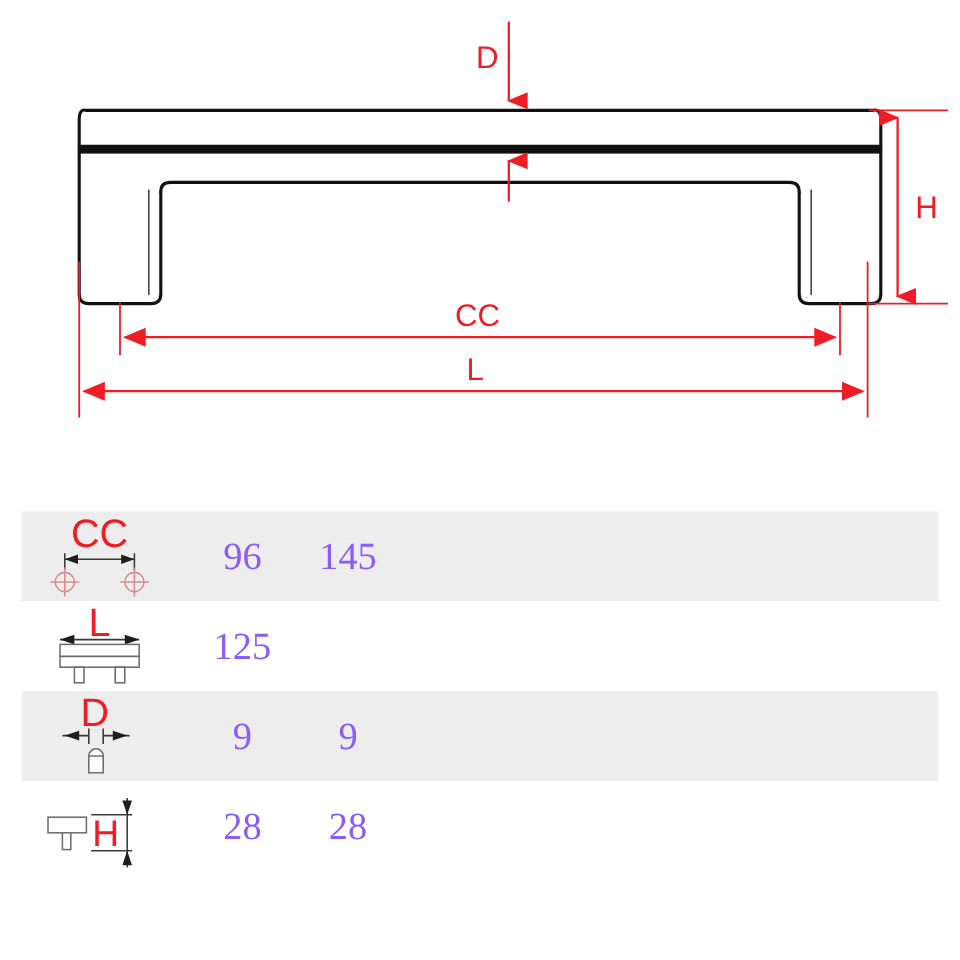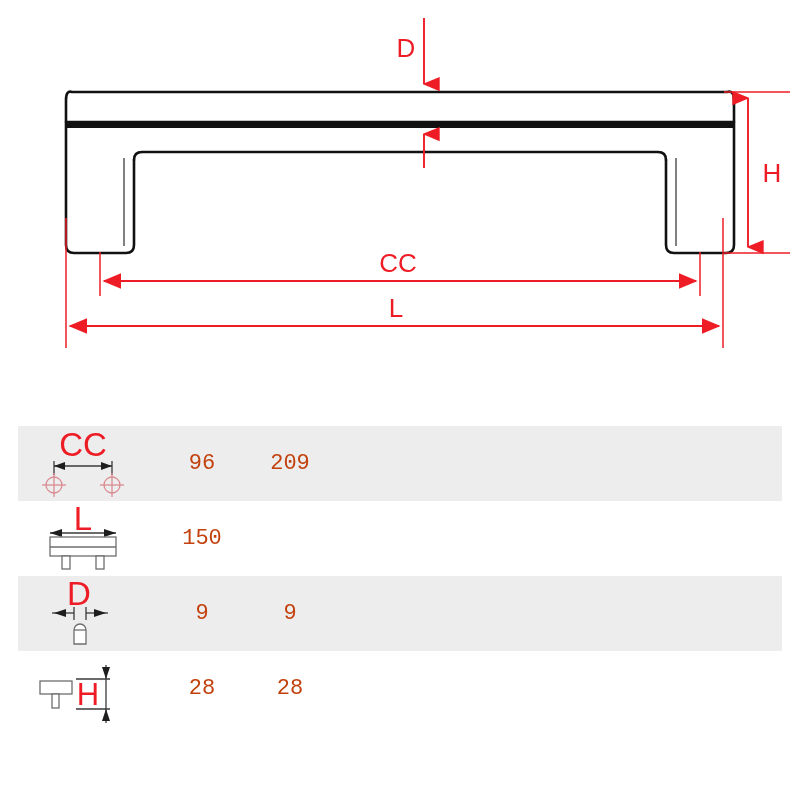--- a/index.html
+++ b/index.html
@@ -56,23 +56,23 @@
     min-width: 130px;
     height: 75px;
     display: flex;
     align-items: center;
     justify-content: center;
   }
   .cell-val {
     width: 88px;
     min-width: 88px;
     text-align: center;
-    font-family: Liberation Mono, monospace;
-    font-size: 22px;
-    color: #c2410c;
+    font-family: Liberation Serif, serif;
+    font-size: 32px;
+    color: #8b5cf6;
     letter-spacing: 0px;
   }
   .cell-val.first-val {
     margin-left: 10px;
   }
   .icon-svg {
     display: block;
   }
   .icon-letter {
     font-family: "Liberation Sans", sans-serif;
@@ -195,21 +195,21 @@
           <circle cx="30" cy="57" r="8"></circle>
           <line x1="18" y1="57" x2="42" y2="57"></line>
           <line x1="30" y1="45" x2="30" y2="69"></line>
           <circle cx="88" cy="57" r="8"></circle>
           <line x1="76" y1="57" x2="100" y2="57"></line>
           <line x1="88" y1="45" x2="88" y2="69"></line>
         </g>
       </svg>
     </div>
     <div class="cell-val first-val">96</div>
-    <div class="cell-val">209</div>
+    <div class="cell-val">145</div>
   </div>
 
   <div class="spec-row">
     <div class="cell-icon">
       <svg class="icon-svg" width="118" height="72" viewBox="0 0 118 72">
         <text class="icon-letter" x="59" y="27" font-size="33" text-anchor="middle">L</text>
 
         <g stroke="#3a3a3a" stroke-width="1.3" fill="none">
           <line x1="26" y1="30" x2="92" y2="30"></line>
         </g>
@@ -218,21 +218,21 @@
 
         <g stroke="#6e6e6e" stroke-width="1.3" fill="#ffffff">
           <rect x="26" y="34" width="66" height="19"></rect>
           <line x1="26" y1="44" x2="92" y2="44"></line>
 
           <rect x="38" y="53" width="8" height="13"></rect>
           <rect x="72" y="53" width="8" height="13"></rect>
         </g>
       </svg>
     </div>
-    <div class="cell-val first-val">150</div>
+    <div class="cell-val first-val">125</div>
   </div>
 
   <div class="spec-row shaded">
     <div class="cell-icon">
       <svg class="icon-svg" width="118" height="72" viewBox="0 0 118 72">
         <text class="icon-letter" x="55" y="27" font-size="33" text-anchor="middle">D</text>
 
         <g stroke="#3a3a3a" stroke-width="1.3" fill="none">
           <line x1="50" y1="29" x2="50" y2="42"></line>
           <line x1="62" y1="29" x2="62" y2="42"></line>

